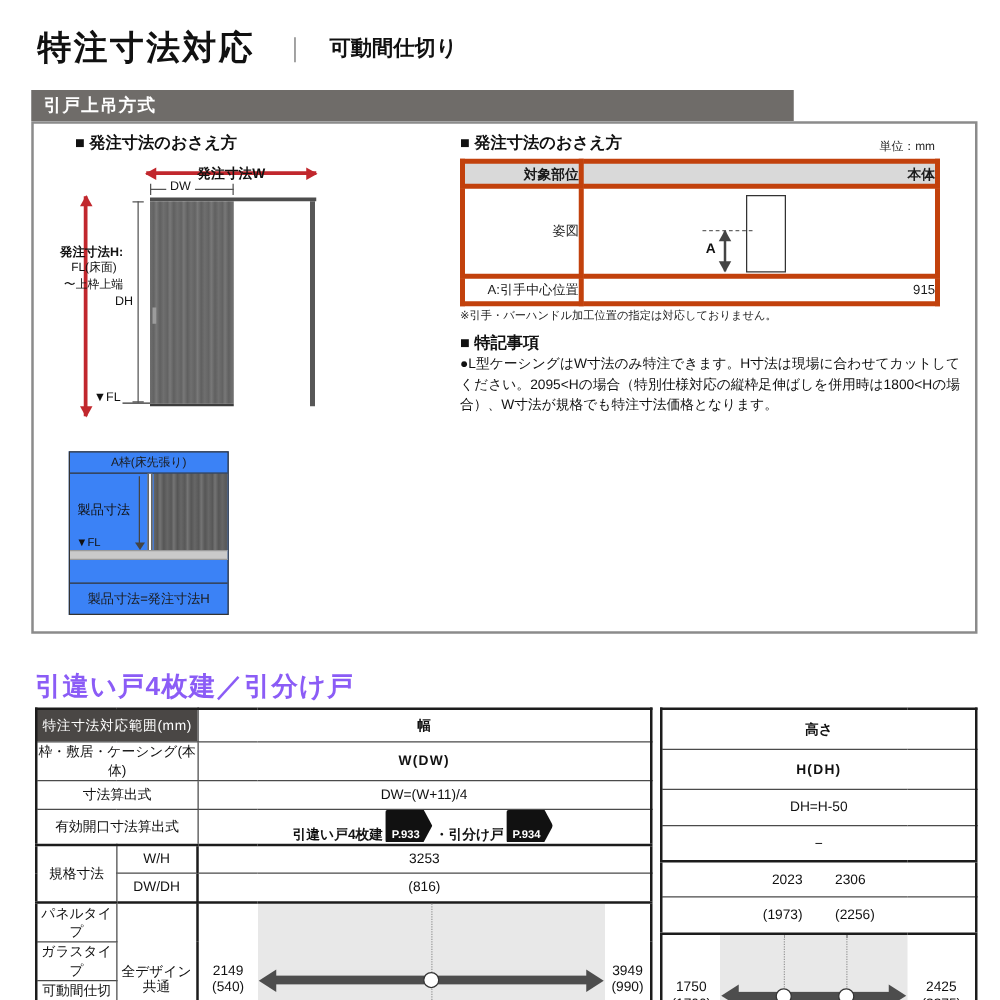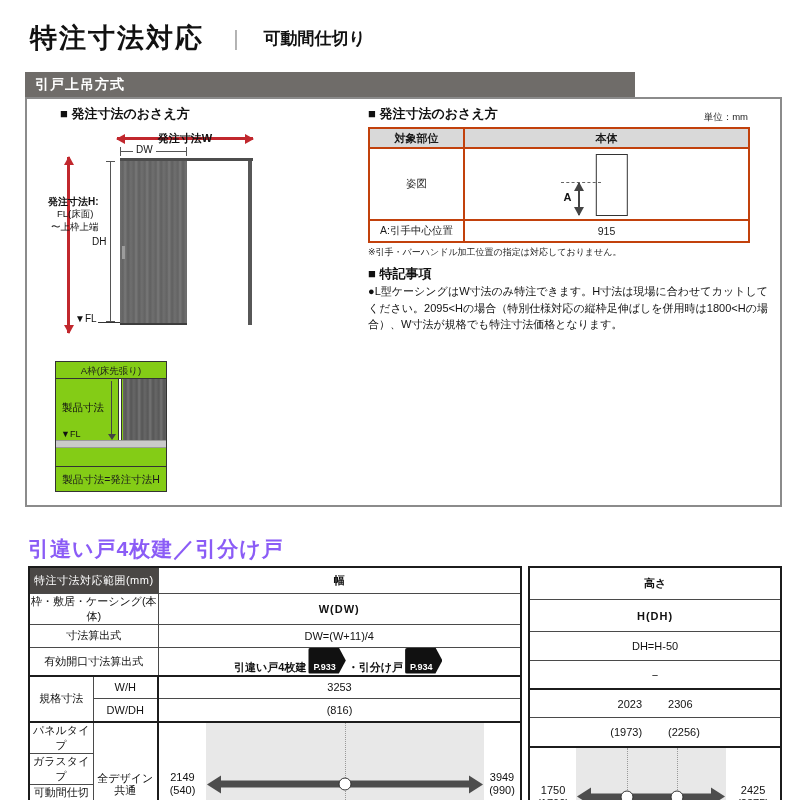--- a/index.html
+++ b/index.html
@@ -37,30 +37,30 @@
   .red { --ac:#c1272d; }
   .dimline { position:absolute; background:#555; }
   .wood {
     background:repeating-linear-gradient(90deg,#6e6e6e 0px,#636363 3px,#787878 5px,#606060 8px,#707070 11px);
   }
   .wood-dark {
     background:repeating-linear-gradient(90deg,#666 0px,#585858 3px,#747474 5px,#565656 8px,#686868 11px);
   }
   .diag-label { position:absolute; font-size:10px; color:#111; white-space:nowrap; z-index:3; }
   
-  .frame-box { position:absolute; left:28px; top:262px; width:112px; height:131px;
-    border:1px solid #333; background:#84cc16; }
+  .frame-box { position:absolute; left:28px; top:262px; width:128px; height:131px;
+    border:1px solid #333; background:#3b82f6; }
   .frame-title { height:17px; border-bottom:1px solid #333; font-size:9.5px; text-align:center; line-height:17px; }
   .frame-content { position:relative; height:61px; }
   .frame-floor { height:8px; background:#cacaca; border-top:1px solid #9a9a9a; border-bottom:1px solid #9a9a9a; }
   .frame-caption { position:absolute; left:0; right:0; bottom:0; height:25px; border-top:1px solid #333;
     font-size:10.5px; text-align:center; line-height:25px; }
   
   .proc-table { position:absolute; left:341px; top:28px; width:380px; border-collapse:collapse; table-layout:fixed; border:2px solid #3a3a3a; }
-  .proc-table td { border:2px solid #c2410c; text-align:center; vertical-align:middle; font-size:10.5px; padding:0; }
+  .proc-table td { border:4px solid #c2410c; text-align:right; vertical-align:middle; font-size:10.5px; padding:0; }
   .proc-head td { background:#d9d9d9; font-weight:bold; font-size:11px; height:20px; }
   .unit-label { position:absolute; right:32px; top:12px; font-size:9.5px; color:#222; }
   .note-text { position:absolute; left:341px; top:147px; font-size:9px; color:#222; }
   .remarks-text { position:absolute; left:341px; top:184px; width:400px; font-size:11px; line-height:16.5px; text-align:justify; color:#111; }
   
   .fig-cell { position:relative; height:72px; }
   .fig-door { position:absolute; left:50%; top:5px; width:32px; height:62px; border:1.5px solid #333; transform:translateX(-35%); background:#fff; }
   .fig-dash { position:absolute; border-top:1.5px dashed #666; width:40px; }
   .fig-a-line { position:absolute; width:2px; --ac:#444; }
   

